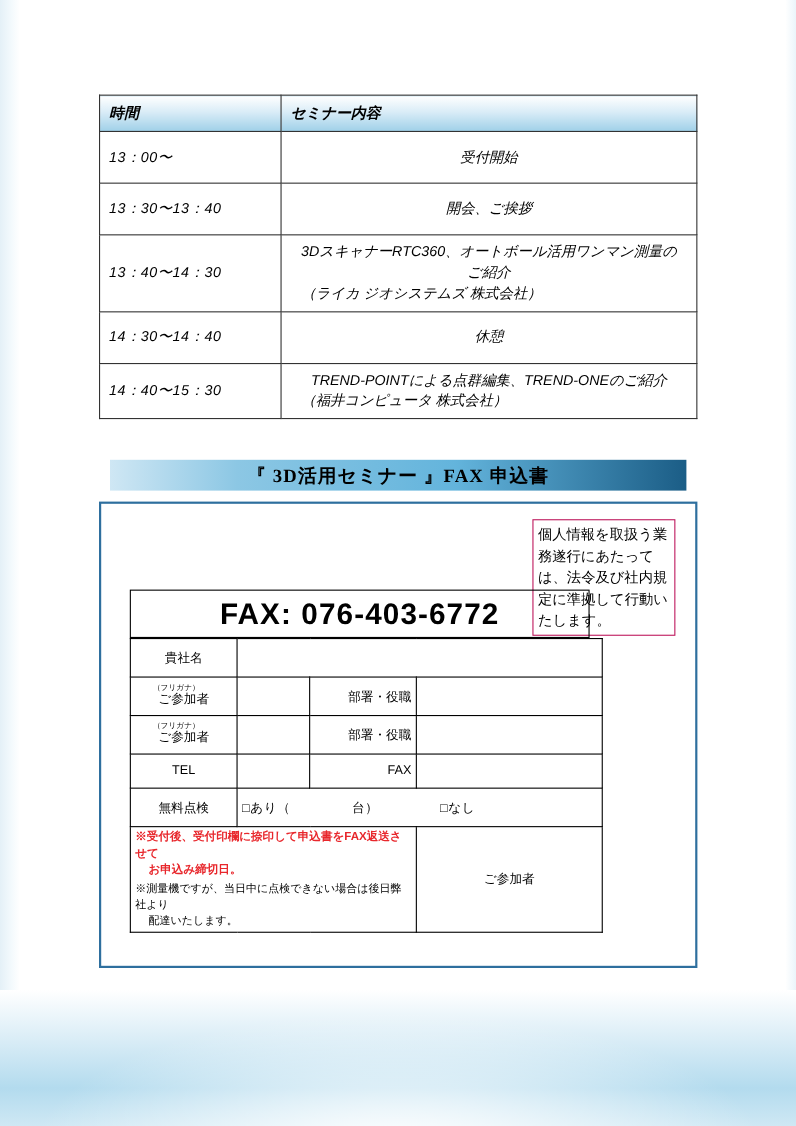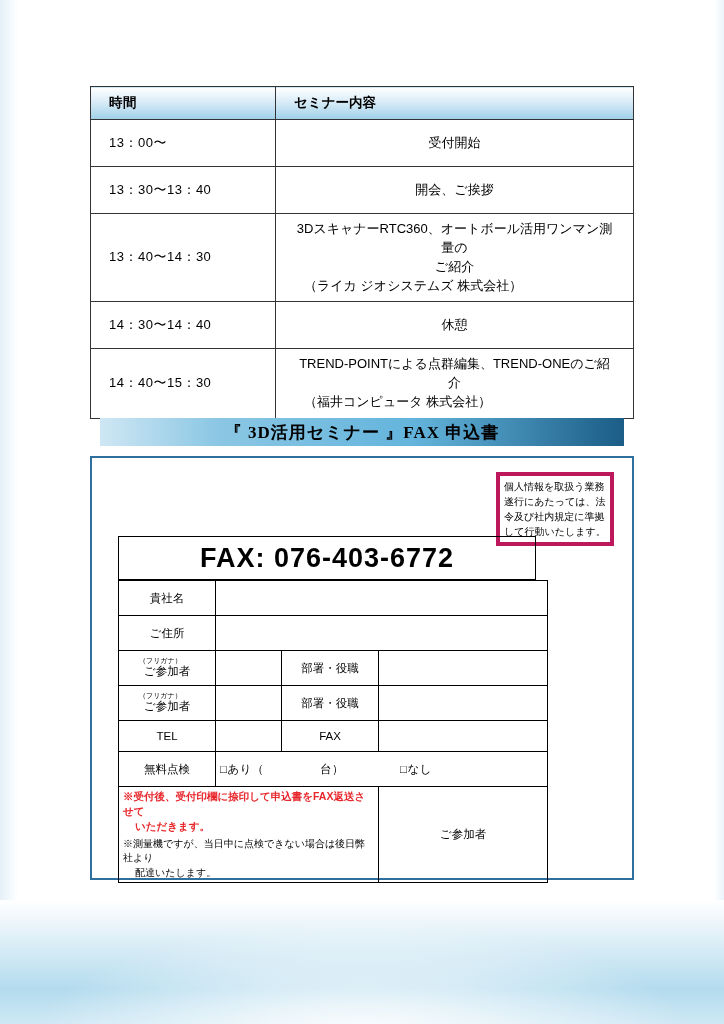--- a/index.html
+++ b/index.html
@@ -49,23 +49,24 @@
   .schedule {
     position: absolute;
     left: 90px;
     top: 86px;
     width: 544px;
     border-collapse: collapse;
     font-size: 13px;
   }
   .schedule th, .schedule td {
     border: 1px solid #333333;
-    padding: 6px 18px;
+    padding: 6px 8px;
     vertical-align: middle;
     line-height: 1.45;
+    font-style: italic;
   }
   .schedule thead th {
     background: linear-gradient(to bottom, #ffffff 0%, #d9ecf7 45%, #9fd0e8 100%);
     font-weight: bold;
     text-align: left;
     height: 20px;
     font-size: 13.5px;
   }
   .schedule .c-time {
     width: 148px;
@@ -119,23 +120,23 @@
     font-size: 13.5px;
     font-weight: bold;
     line-height: 1.9;
   }
   .fax-lead .u { text-decoration: underline; }
 
   .privacy-note {
     position: absolute;
     right: 18px;
     top: 14px;
-    width: 118px;
-    border: 4px solid #be185d;
-    font-size: 10px;
+    width: 130px;
+    border: 1px solid #be185d;
+    font-size: 13px;
     line-height: 1.5;
     padding: 3px 4px;
     box-sizing: border-box;
   }
 
   .fax-number-box {
     position: absolute;
     left: 26px;
     top: 78px;
     width: 418px;
@@ -179,21 +180,21 @@
     padding-bottom: 2px;
   }
   .furi {
     display: block;
     font-size: 7px;
     text-align: left;
     padding-left: 16px;
   }
   .lbl2 {
     width: 88px;
-    text-align: center;
+    text-align: right;
     white-space: nowrap;
     margin-top: 38px;
   }
   .r-h28 td { height: 26px; }
   .r-h32 td { height: 30px; }
   .check-cell {
     padding-left: 14px;
     letter-spacing: 0.5px;
   }
   .check-cell .sp { display: inline-block; width: 56px; }
@@ -286,58 +287,54 @@
     <span>FAX: 076-403-6772</span>
   </div>
 
   <table class="form-table">
     <tbody>
       <tr class="r-h32">
         <td class="lbl">貴社名</td>
         <td colspan="3"></td>
       </tr>
       <tr class="r-h32">
-        <td class="lbl">ご住所</td>
-        <td colspan="3"></td>
+        <td class="lbl-furi">
+          <span class="furi">（フリガナ）</span>
+          <span>ご参加者</span>
+        </td>
+        <td></td>
+        <td class="lbl2">部署・役職</td>
+        <td></td>
       </tr>
       <tr class="r-h32">
         <td class="lbl-furi">
           <span class="furi">（フリガナ）</span>
           <span>ご参加者</span>
         </td>
         <td></td>
         <td class="lbl2">部署・役職</td>
         <td></td>
       </tr>
-      <tr class="r-h32">
-        <td class="lbl-furi">
-          <span class="furi">（フリガナ）</span>
-          <span>ご参加者</span>
-        </td>
-        <td></td>
-        <td class="lbl2">部署・役職</td>
-        <td></td>
-      </tr>
       <tr class="r-h28">
         <td class="lbl">TEL</td>
         <td></td>
         <td class="lbl2">FAX</td>
         <td></td>
       </tr>
       <tr class="r-h32">
         <td class="lbl">無料点検</td>
         <td colspan="3" class="check-cell">
           <span>□あり（</span><span class="sp"></span><span>台）</span><span class="sp"></span><span>□なし</span>
         </td>
       </tr>
       <tr>
         <td colspan="3" class="notes-cell">
           <span class="note-red">
             <span>※受付後、受付印欄に捺印して申込書をFAX返送させて</span>
-            <span class="ind">いただきます。</span>
+            <span class="ind">お申込み締切日。</span>
           </span>
           <span class="note-black">
             <span>※測量機ですが、当日中に点検できない場合は後日弊社より</span>
             <span class="ind">配達いたします。</span>
           </span>
         </td>
         <td class="stamp-cell">
           <span>ご参加者</span>
         </td>
       </tr>

